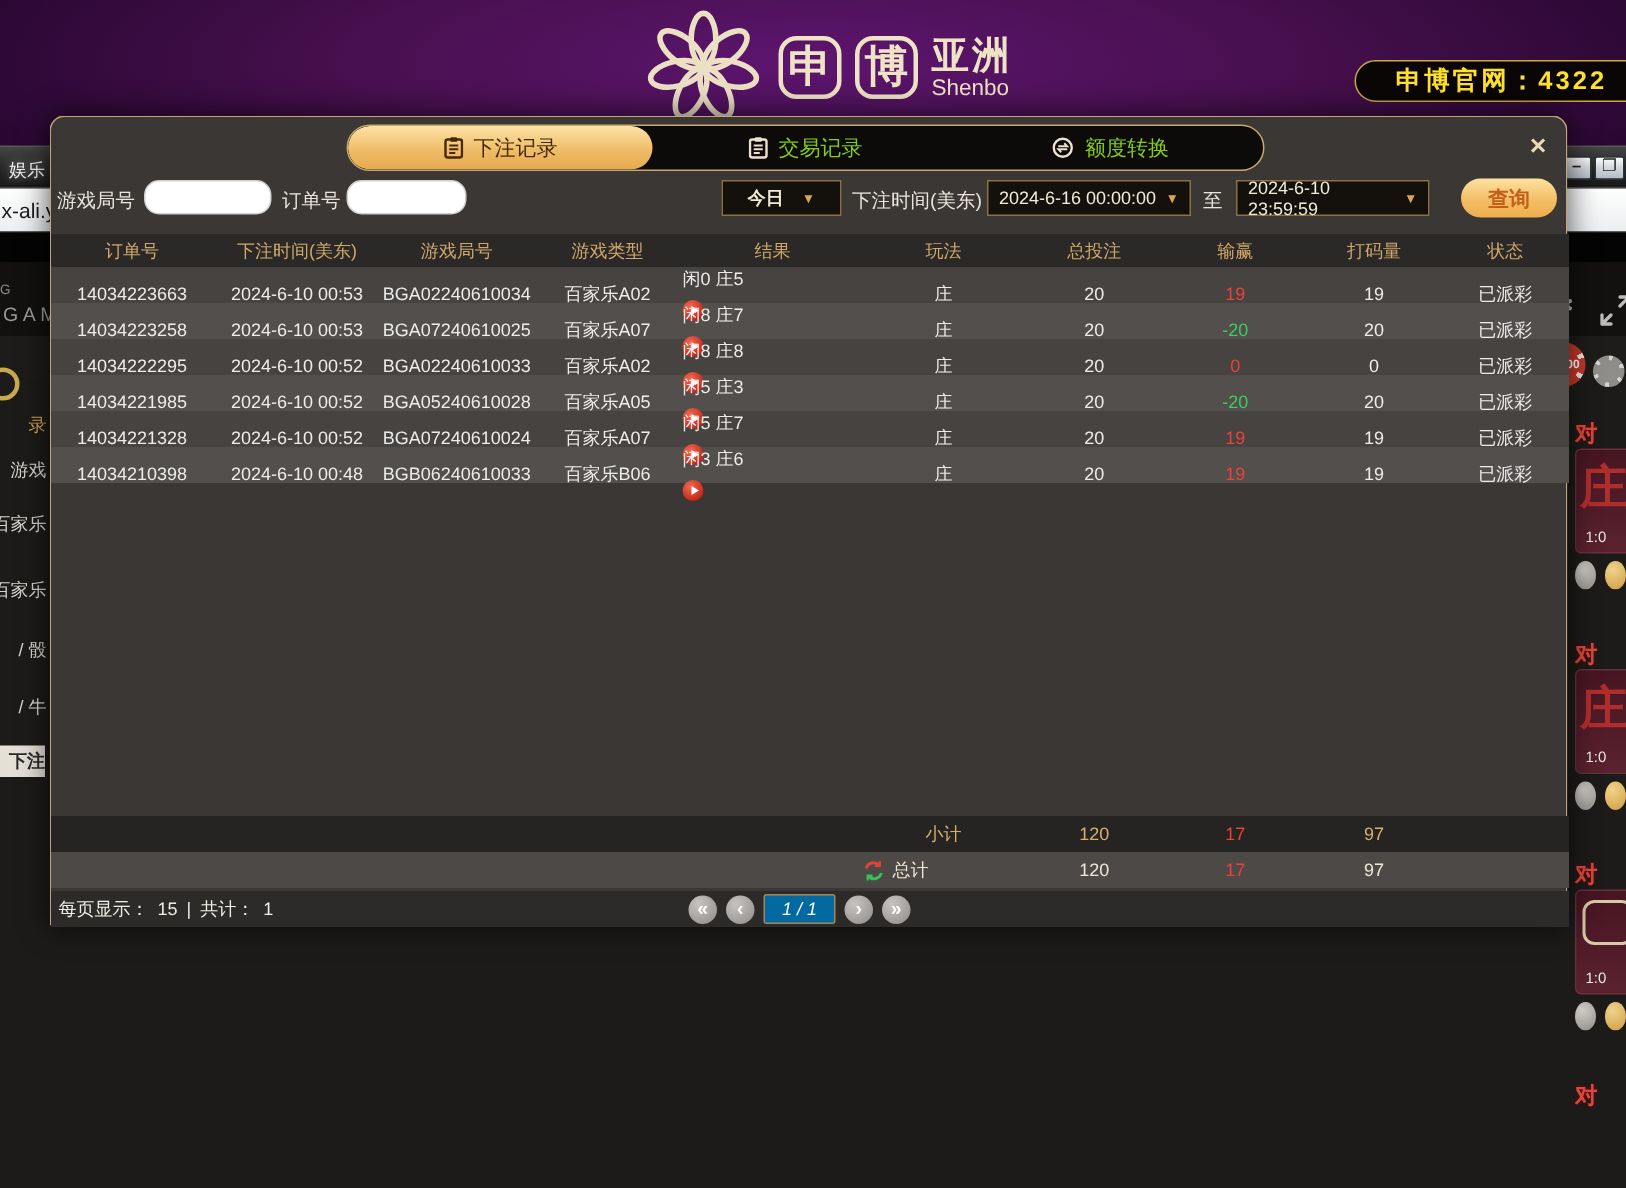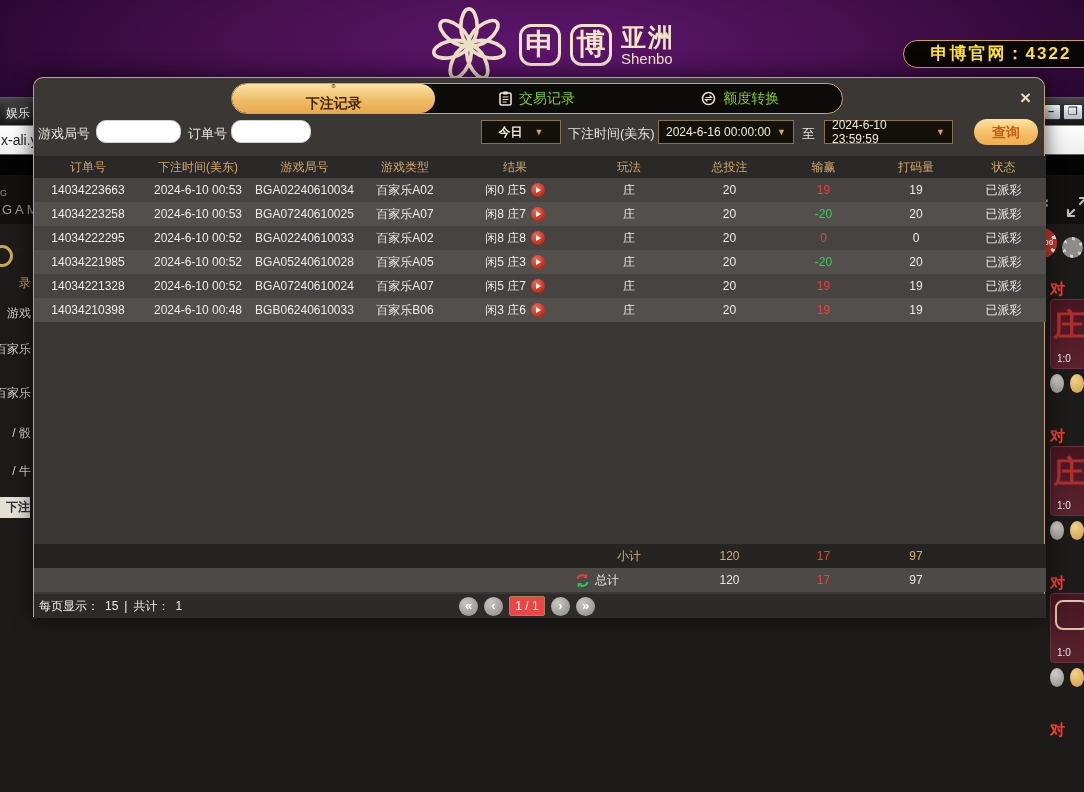--- a/index.html
+++ b/index.html
@@ -84,61 +84,61 @@
 
   
   #modal { left:33px; top:77px; width:1012px; height:540px; background:#3a3735;
     border:1px solid #c2a478; border-bottom:none; border-radius:10px 10px 0 0;
     box-shadow:0 0 20px rgba(0,0,0,.65); z-index:5; position:absolute; }
   #tabbar { left:197px; top:5px; width:612px; height:31px; background:#0d0b09;
     border:1px solid #c9a96b; border-radius:16px; display:flex; overflow:hidden; position:absolute; }
   .tab { flex:1; display:flex; align-items:center; justify-content:center; gap:7px;
     color:#84cc16; font-size:14px; }
   .tab.active { background:linear-gradient(#fde3a6,#efbd68 55%,#e8a94f); border-radius:16px;
-    color:#45280a; font-weight:bold;flex-direction:column; }
+    color:#45280a; font-weight:normal; }
   #close-x { right:13px; top:9px; color:#ead9b5; font-size:19px; font-weight:bold; position:absolute; }
 
   .flt-label { color:#e8e4dc; font-size:13px; position:absolute; top:47px; }
   .flt-input { position:absolute; top:42px; height:23px; background:#fff; border:1px solid #cfcfcf;
     border-radius:10px; position:absolute; }
   .sel { position:absolute; top:42px; height:24px; background:#14110d; border:1px solid #8a7147;
     color:#f2ead8; font-size:12px; display:flex; align-items:center; padding:0 7px; }
   .sel .caret { color:#d9a855; font-size:9px; margin-left:auto; }
   #btn-query { left:940px; top:41px; width:64px; height:26px; border-radius:13px; position:absolute;
     background:linear-gradient(#fde2a0,#f3bc62 58%,#eeaf4e); color:#c2601a; font-weight:bold;
     font-size:14px; text-align:center; line-height:26px; }
 
   .trow { display:grid; grid-template-columns:108px 112px 101px 100px 120px 108px 93px 95px 90px 85px;
     align-items:center; text-align:center; font-size:12px; }
   #thead { position:absolute; left:0; top:78px; width:1012px; height:22px; background:#2b2927;
     color:#cfa76a; }
   #tbody { position:absolute; left:0; top:100px; width:1012px; }
   #tbody .trow { height:24px; color:#ececec; }
   .row-odd { background:#464341; }
   .row-even { background:#524f4d; }
-  .result-cell { display:flex; align-items:center; justify-content:center; gap:5px; }
+  .result-cell { display:flex; align-items:flex-start; justify-content:center; gap:5px;flex-direction:column; }
   .play-btn { width:14px; height:14px; border-radius:50%; background:radial-gradient(circle at 38% 32%,#ef6a55,#c62817 72%);
     display:flex; align-items:center; justify-content:center; flex:0 0 auto; }
   .play-btn i { display:block; width:0; height:0; border-left:5px solid #fff;
     border-top:3px solid transparent; border-bottom:3px solid transparent; margin-left:2px; }
   .wl-pos { color:#e84338; }
   .wl-neg { color:#3ecb5e; }
 
   #subtotal-row { position:absolute; left:0; top:466px; width:1012px; height:24px; background:#262423; color:#d8b06a; }
   #grandtotal-row { position:absolute; left:0; top:490px; width:1012px; height:24px; background:#4c4947; color:#efe7d6; }
   .gt-label-cell { display:flex; align-items:center; gap:5px; }
 
   #pagefoot { position:absolute; left:0; top:516px; width:1012px; height:24px; background:#2d2b29;
     display:flex; align-items:center; color:#f0ede6; font-size:12px; }
   #pagefoot .summary { margin-left:5px; display:flex; gap:6px; align-items:center; }
   #pager { position:absolute; left:425px; display:flex; gap:6px; align-items:center; }
   .pg-circle { width:19px; height:19px; border-radius:50%; background:radial-gradient(circle at 35% 30%,#c6c3c0,#8e8b88);
     color:#fff; font-size:13px; line-height:18px; text-align:center; font-weight:bold; }
-  .pg-box { width:36px; height:20px; background:#ef4444; border:1px solid #a58555; color:#fff;
-    font-size:12px; text-align:center; line-height:18px; border-radius:2px; }
+  .pg-box { width:48px; height:20px; background:#0369a1; border:1px solid #a58555; color:#fff;
+    font-size:12px; text-align:center; line-height:18px; border-radius:2px;font-style:italic; }
 </style>
 </head>
 <body>
 
 <div id="purple-header" class="abs">
   <div id="logo-wrap" class="abs">
     <svg width="82" height="82" viewBox="0 0 100 100">
       <g fill="none" stroke="#ece0c4" stroke-width="4.5">
         <ellipse cx="50" cy="27" rx="10" ry="21" transform="rotate(0,50,50)"></ellipse>
         <ellipse cx="50" cy="27" rx="10" ry="21" transform="rotate(51,50,50)"></ellipse>

